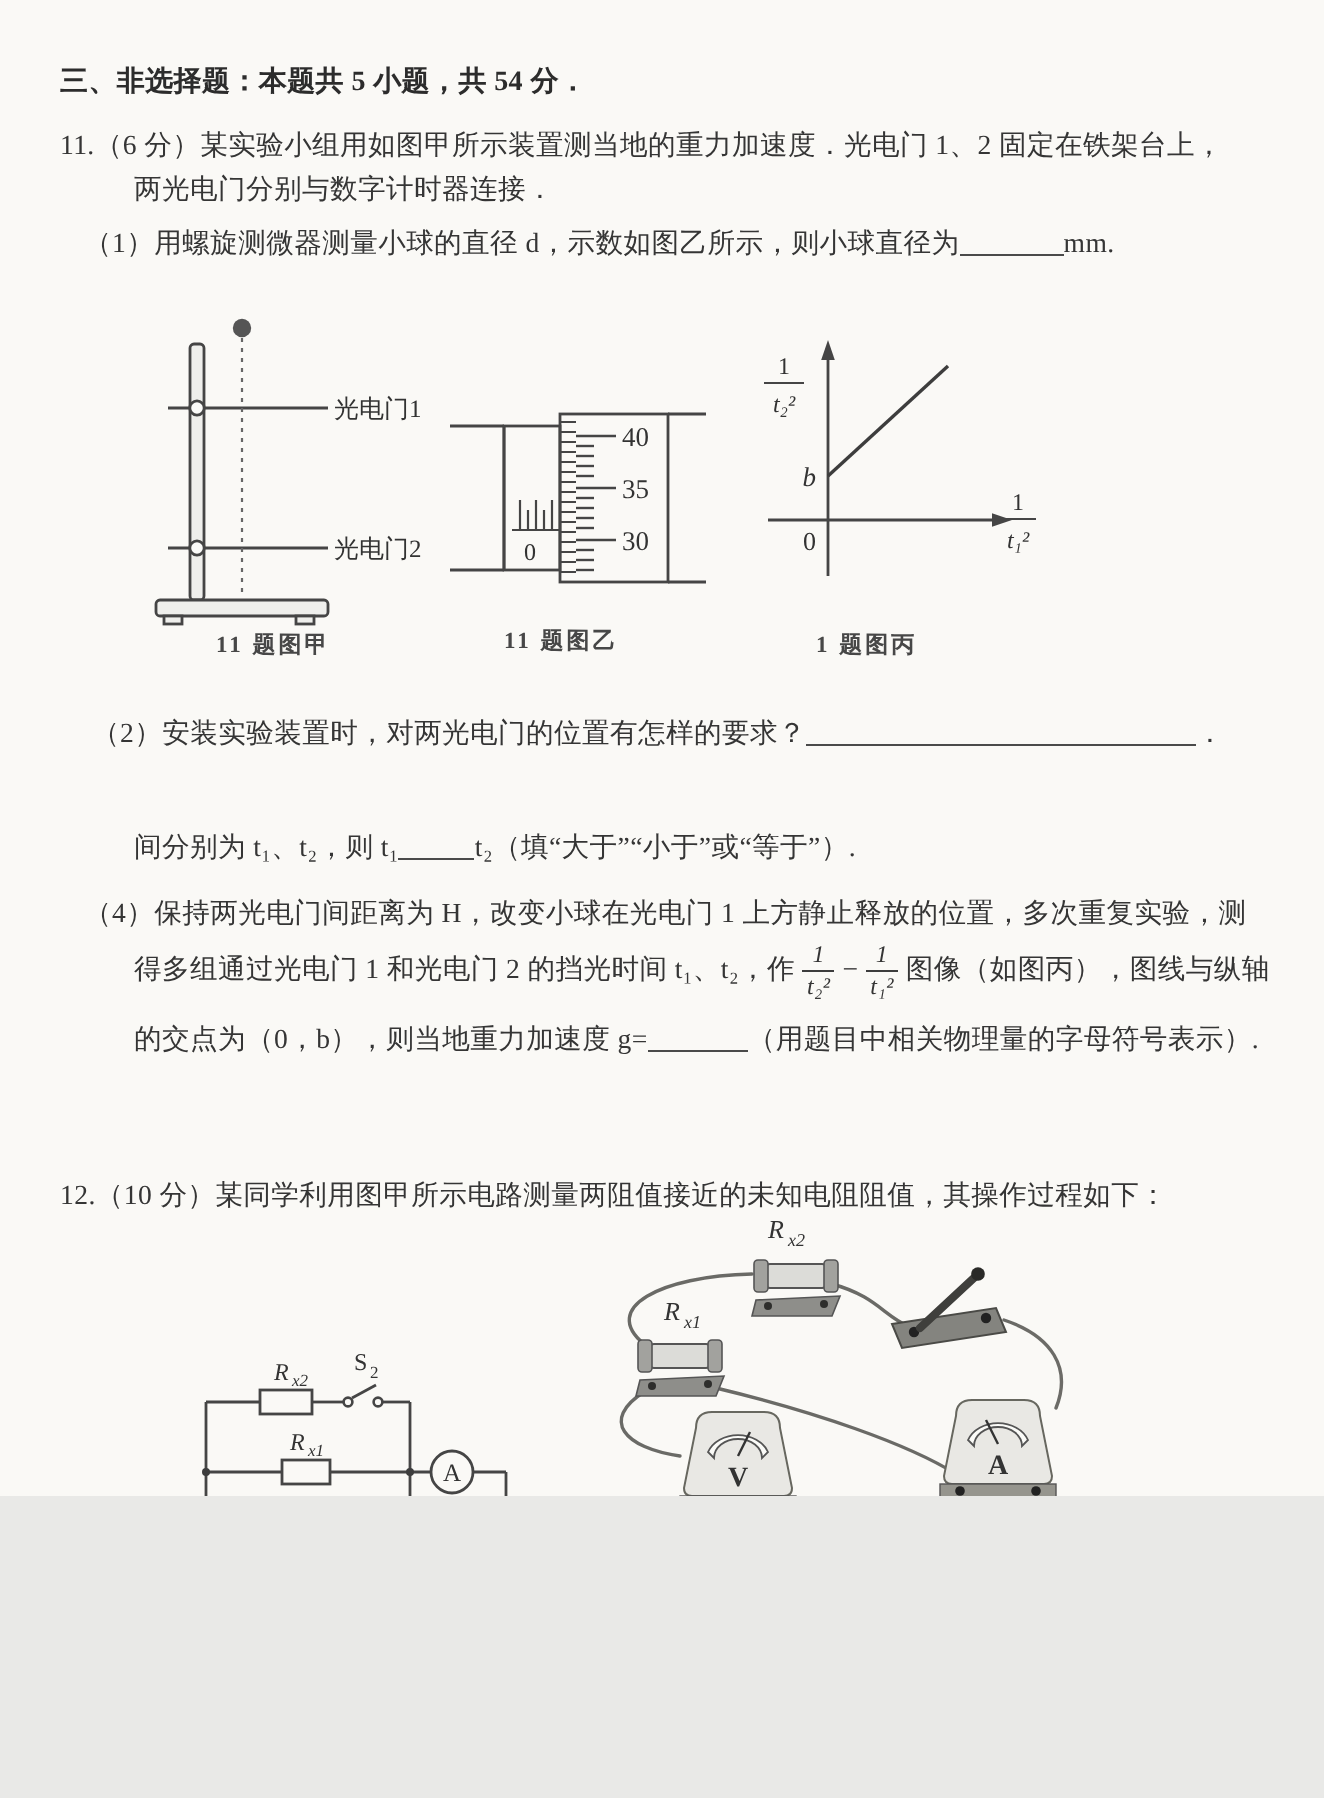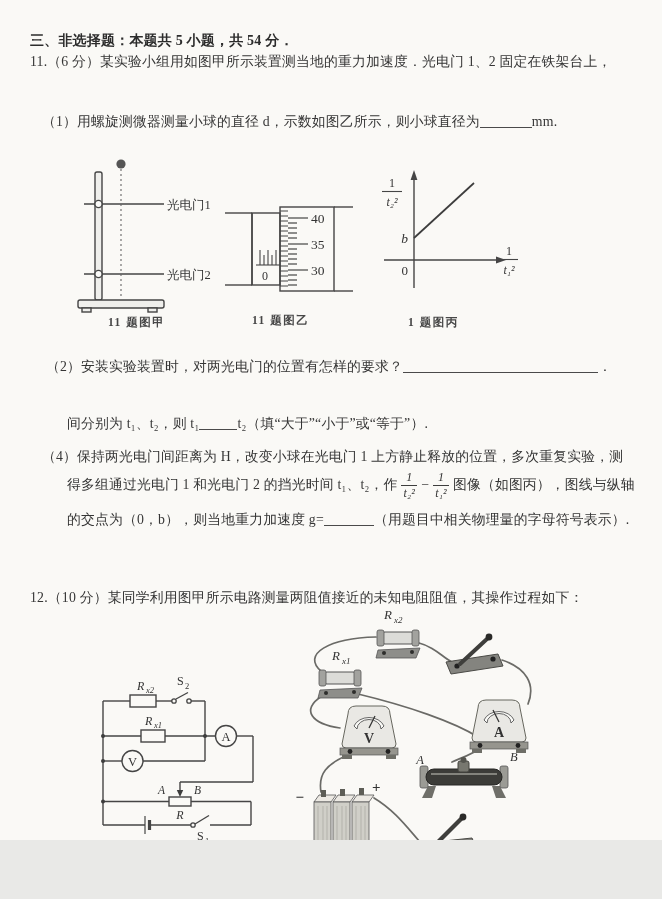--- a/index.html
+++ b/index.html
@@ -1,17 +1,17 @@
 <!DOCTYPE html>
 <html><head>
 <meta charset="utf-8">
 <style>
   html,body { margin:0; padding:0; background:#e9e9e7; }
   .page {
-    position:relative; width:662px; height:840px; margin:0 auto;
+    position:relative; width:662px; height:748px; margin:0 auto;
     background:#faf9f6; overflow:hidden;
     font-family:"Liberation Serif","DejaVu Serif",serif; color:#333;
   }
   .line { position:absolute; white-space:nowrap; font-size:13.8px; letter-spacing:0.2px; color:#353535; }
   .bold { font-weight:bold; font-size:14px; color:#2c2c2c; }
   .blank { display:inline-block; border-bottom:1.4px solid #4a4a4a; height:13px; vertical-align:-2px; }
   .cap { position:absolute; font-size:11.5px; font-weight:bold; color:#474747; letter-spacing:1.5px; white-space:nowrap; }
   .frow { display:flex; align-items:center;justify-content:space-between; }
   .frac { display:inline-flex; flex-direction:column; align-items:center; line-height:1.05;
           font-style:italic; font-size:12px; margin:0 4px; color:#353535; }
@@ -21,21 +21,22 @@
   .it { font-style:italic; font-family:"Liberation Serif","DejaVu Serif",serif; }
   svg text { font-family:"Liberation Serif","DejaVu Serif",serif; fill:#333; }
 </style>
 </head>
 <body>
 
 <div class="page">
 
   <div class="line bold" style="left:30px; top:32px">三、非选择题：本题共 5 小题，共 54 分．</div>
 
-  <div class="line" style="left:30px; top:53px">11.（6 分）某实验小组用如图甲所示装置测当地的重力加速度．光电门 1、2 固定在铁架台上，</div>
+  <div class="line" style="left:30px; top:64px">11.（6 分）某实验小组用如图甲所示装置测当地的重力加速度．光电门 1、2 固定在铁架台上，</div>
+  <div class="line" style="left:67px; top:86px">两光电门分别与数字计时器连接．</div>
 
   <div class="line" style="left:42px; top:113px"><span>（1）用螺旋测微器测量小球的直径 d，示数如图乙所示，则小球直径为</span><span class="blank" style="width:52px"></span><span>mm.</span></div>
 
   <svg class="abs" style="left:66px; top:156px" width="170" height="160" viewBox="0 0 170 160">
     <g stroke="#454545" stroke-width="1.4" fill="none">
       <rect x="29" y="16" width="7" height="128" rx="2" fill="#efefec"></rect>
       <rect x="12" y="144" width="86" height="8" rx="2" fill="#efefec"></rect>
       <rect x="16" y="152" width="9" height="4" fill="#efefec"></rect>
       <rect x="82" y="152" width="9" height="4" fill="#efefec"></rect>
       <line x1="18" y1="48" x2="98" y2="48"></line>

